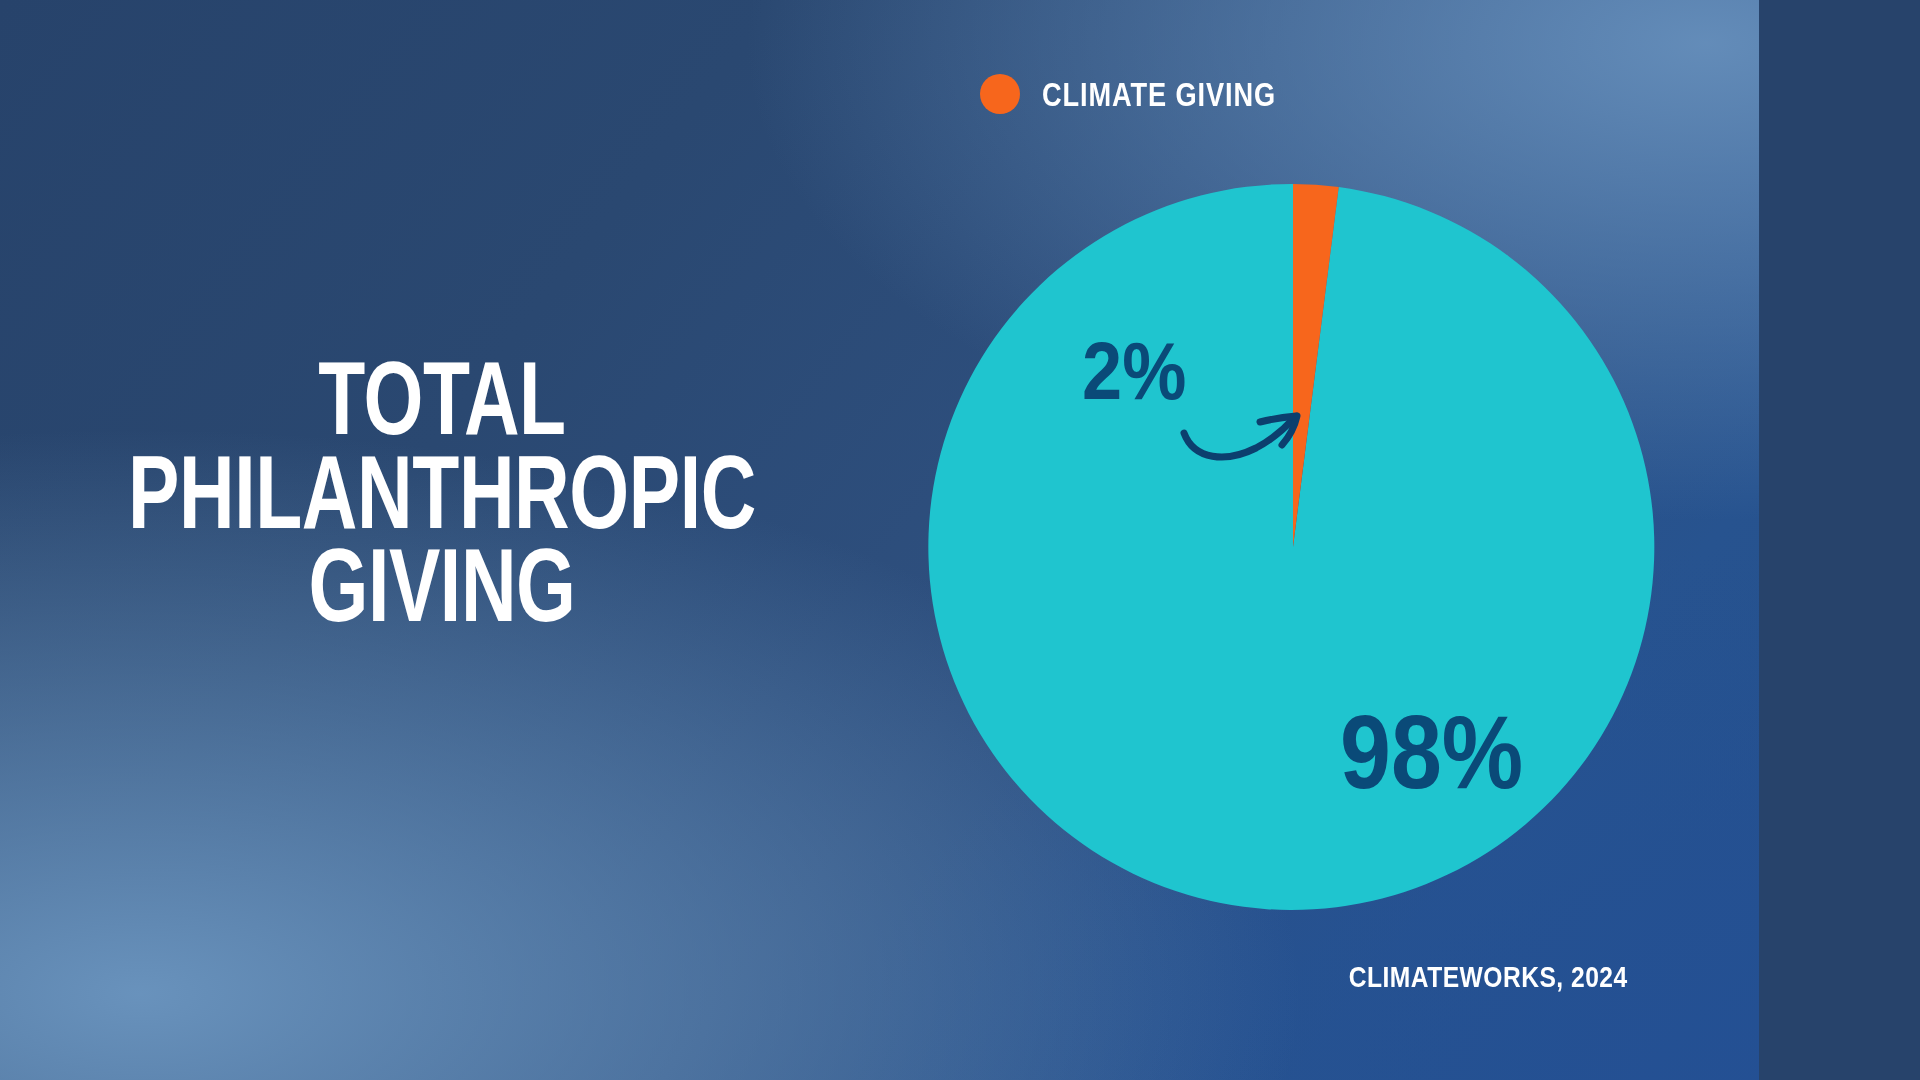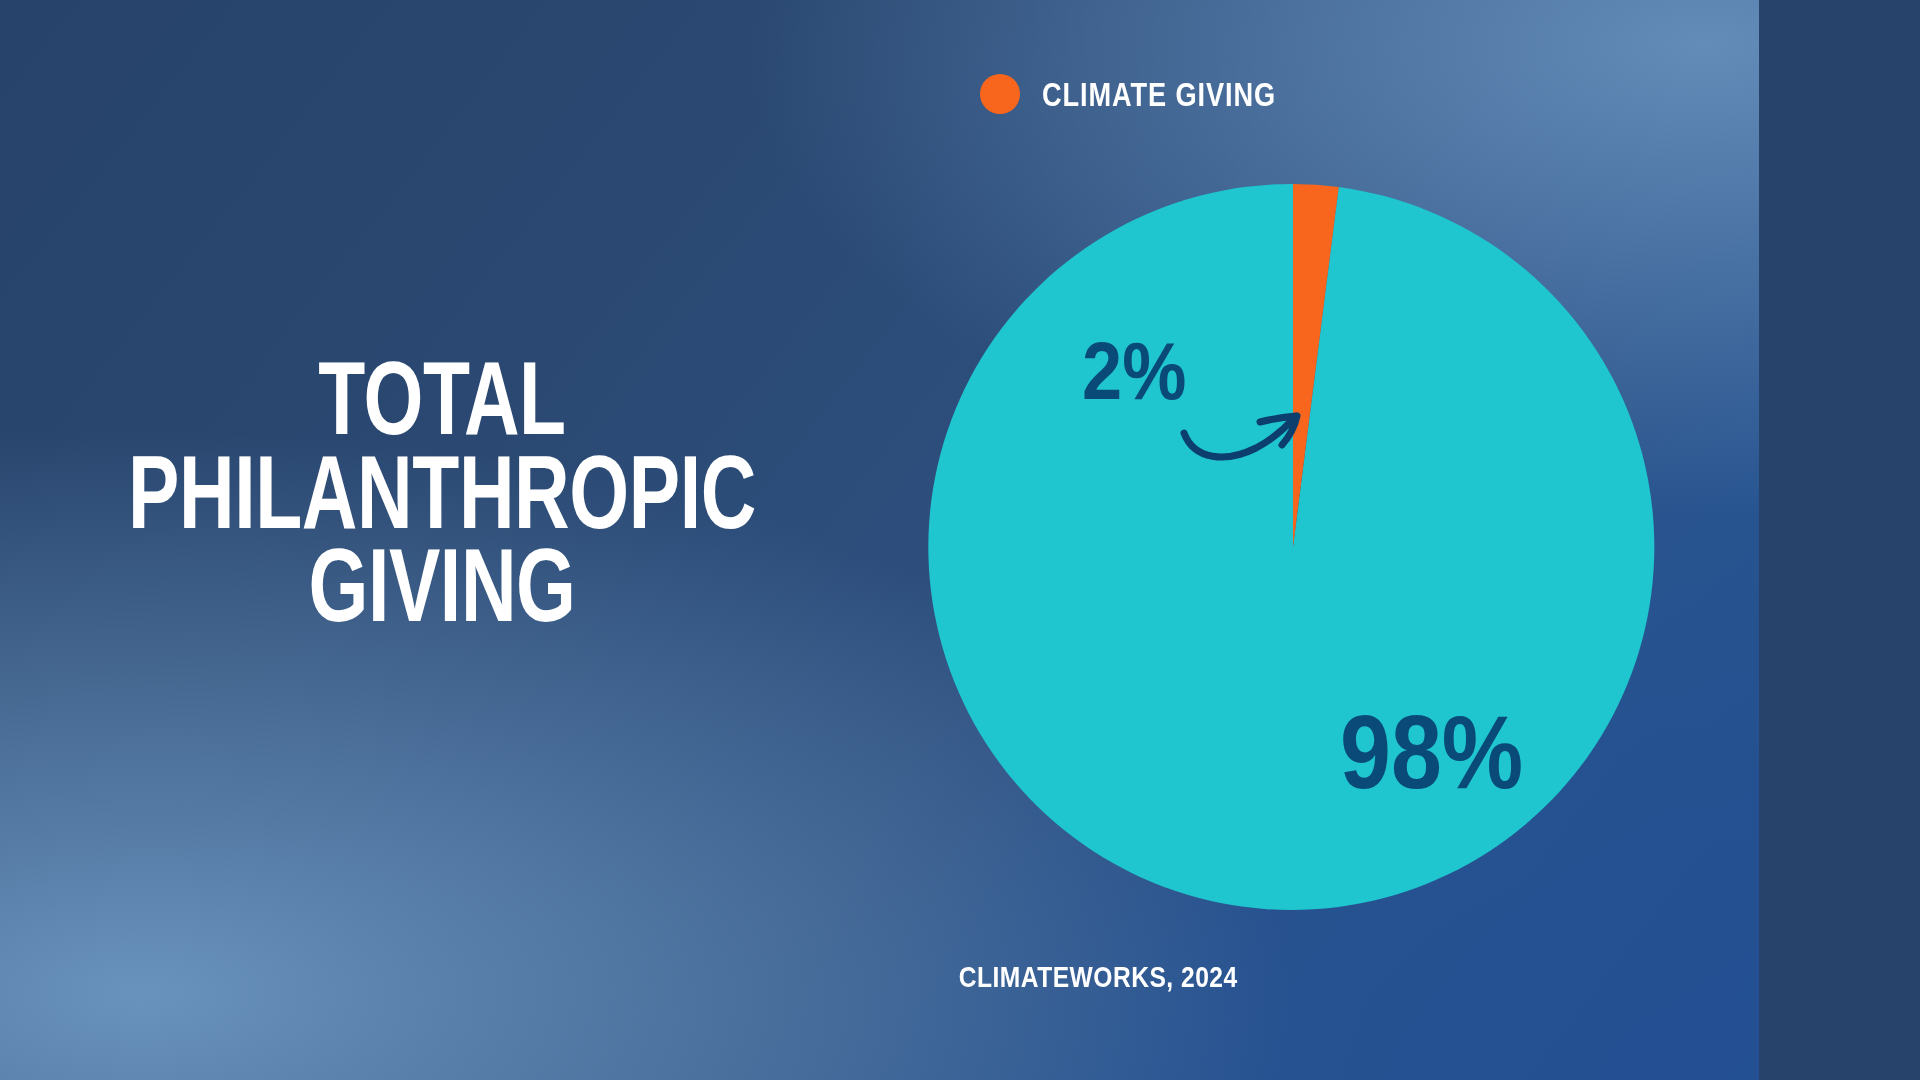--- a/index.html
+++ b/index.html
@@ -110,21 +110,21 @@
     width: 180px;
     height: 110px;
   }
 
   
   #caption {
     position: absolute;
     left: 928px;
     top: 960px;
     width: 730px;
-    text-align: left;
+    text-align: right;
     color: #ffffff;
     font-size: 30px;
     font-weight: 700;
     letter-spacing: 0.6px;
   }
   #caption span { display: inline-block; transform: scaleX(0.82); }
 </style>
 </head>
 <body>
 

